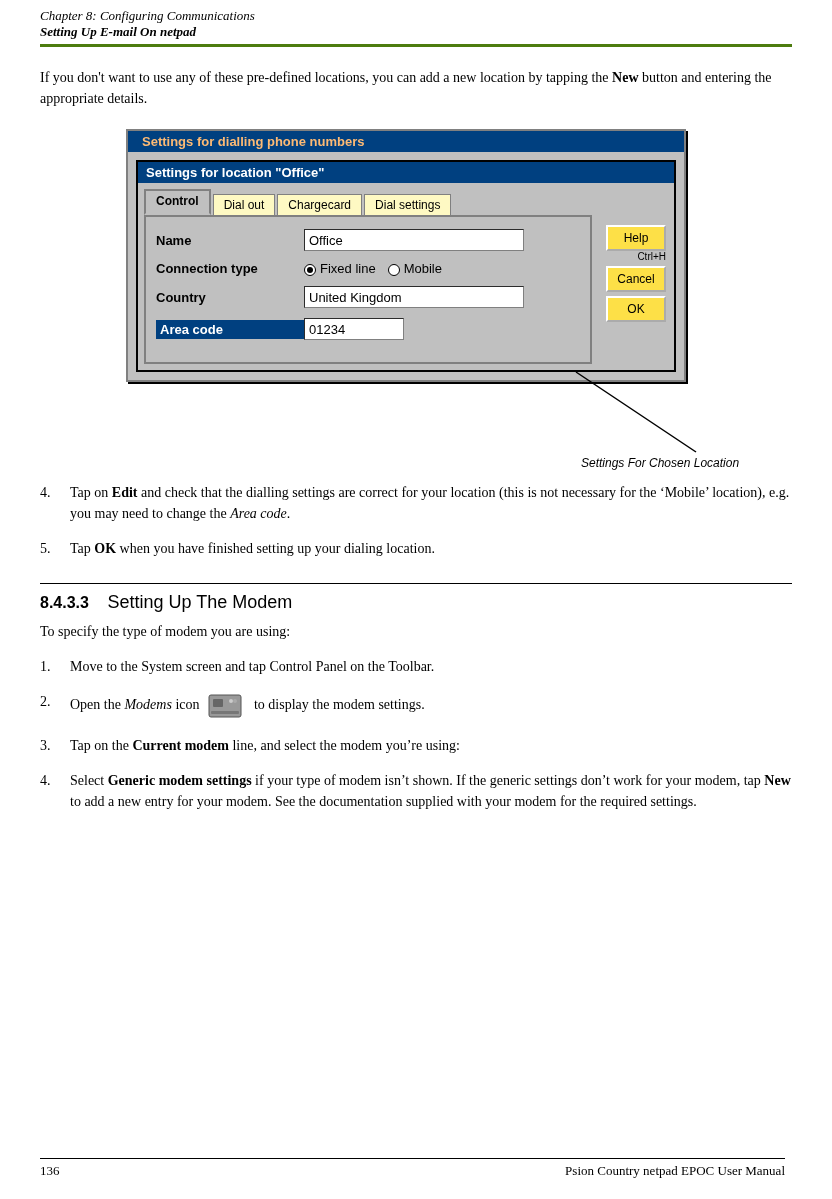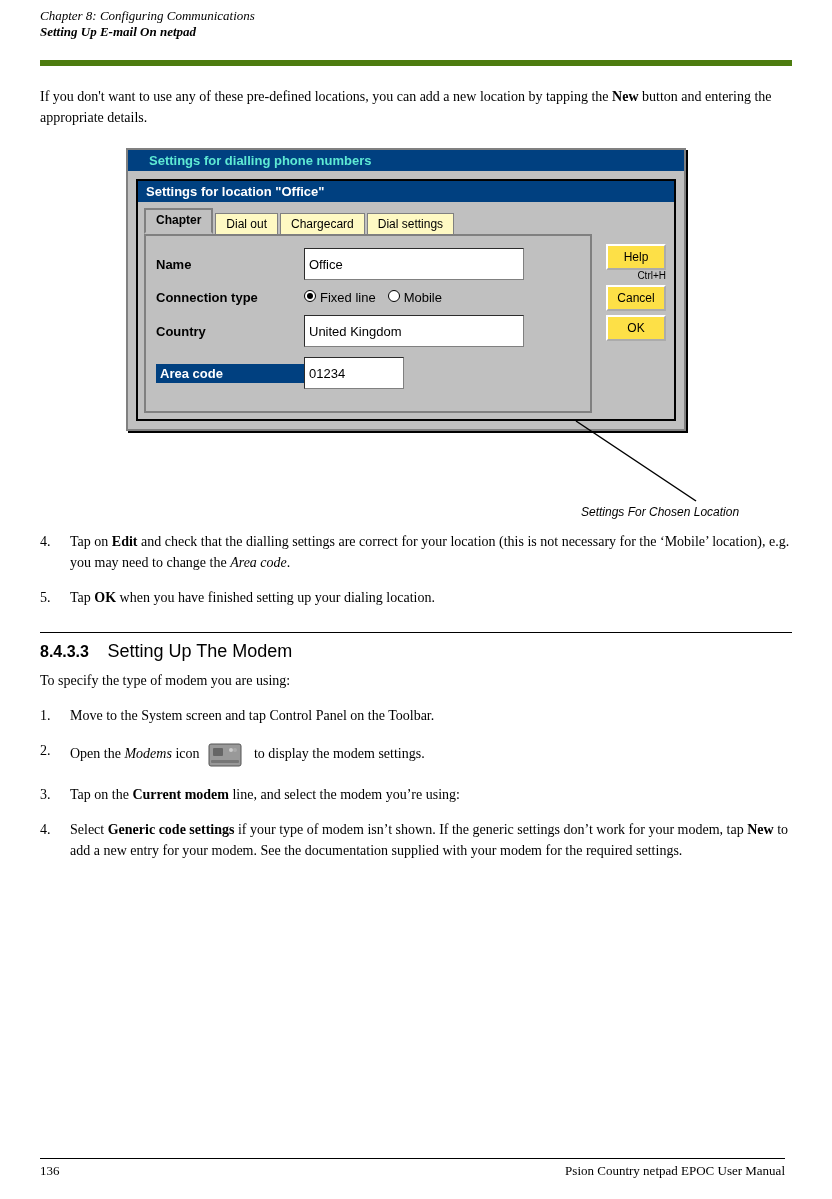--- a/index.html
+++ b/index.html
@@ -15,22 +15,22 @@
 
     .page-container {
       width: 832px;
       min-height: 1199px;
       padding: 0 40px 40px 40px;
       position: relative;
     }
 
     
     .page-header {
-      border-bottom: 6px solid #4d7c0f;
-      padding: 8px 0 20px 0;
+      border-bottom: 3px solid #4d7c0f;
+      padding: 8px 0 4px 0;
       margin-bottom: 4px;
     }
     .header-chapter {
       font-size: 13px;
       font-style: italic;
     }
     .header-section {
       font-size: 13px;
       font-weight: bold;
       font-style: italic;
@@ -74,24 +74,24 @@
     .dialog-outer {
       background: #c0c0c0;
       border: 2px solid #808080;
       box-shadow: 2px 2px 0 #000;
       width: 560px;
       position: relative;
     }
 
     .dialog-outer-titlebar {
       background: #004080;
-      color: #5eead4;
-      font-size: 13px;
-      font-weight: bold;
-      padding: 3px 21px;
+      color: #fdba74;
+      font-size: 13px;
+      font-weight: bold;
+      padding: 3px 14px;
       font-family: Arial, sans-serif;
     }
 
     
     .dialog-inner {
       background: #c0c0c0;
       border: 2px solid #000;
       margin: 8px;
       position: relative;
     }
@@ -159,40 +159,40 @@
     .form-label.highlighted {
       background: #004080;
       color: #fff;
       padding: 2px 4px;
     }
 
     .form-input {
       background: #fff;
       border: 1px inset #808080;
       border-style: inset;
-      height: 32px;
+      height: 22px;
       width: 220px;
       padding: 2px 4px;
       font-size: 13px;
       font-family: Arial, sans-serif;
       display: flex;
       align-items: center;
     }
 
     .radio-group {
       display: flex;
       align-items: center;
       gap: 12px;
       font-size: 13px;
       font-family: Arial, sans-serif;
     }
 
     .radio-item {
       display: flex;
-      align-items: flex-start;
+      align-items: flex-end;
       gap: 4px;
     }
 
     .radio-circle {
       width: 12px;
       height: 12px;
       border-radius: 50%;
       border: 1px solid #000;
       display: inline-flex;
       align-items: center;
@@ -285,21 +285,21 @@
   <div class="screenshot-wrapper">
     <div class="screenshot-area">
 
       <div class="dialog-outer">
         <div class="dialog-outer-titlebar">Settings for dialling phone numbers</div>
 
         <div class="dialog-inner" style="position:relative;">
           <div class="dialog-inner-titlebar">Settings for location "Office"</div>
 
           <div class="tabs-row">
-            <div class="tab active">Chapter</div>
+            <div class="tab active">Control</div>
             <div class="tab">Dial out</div>
             <div class="tab">Chargecard</div>
             <div class="tab">Dial settings</div>
           </div>
 
           <div style="display:flex; position:relative;">
             <div class="tab-content" style="flex:1;">
 
               <div class="form-row">
                 <div class="form-label">Name</div>
@@ -407,21 +407,21 @@
     <div class="numbered-item">
       <span class="num">3.</span>
       <span class="item-text">
         Tap on the <strong>Current modem</strong> line, and select the modem you’re using:
       </span>
     </div>
 
     <div class="numbered-item">
       <span class="num">4.</span>
       <span class="item-text">
-        Select <strong>Generic code settings</strong> if your type of modem isn’t shown. If the generic settings don’t work for your modem, tap <strong>New</strong> to add a new entry for your modem. See the documentation supplied with your modem for the required settings.
+        Select <strong>Generic modem settings</strong> if your type of modem isn’t shown. If the generic settings don’t work for your modem, tap <strong>New</strong> to add a new entry for your modem. See the documentation supplied with your modem for the required settings.
       </span>
     </div>
 
   </div>
 
   <div class="page-footer">
     <span>136</span>
     <span>Psion Country netpad EPOC User Manual</span>
   </div>
 

